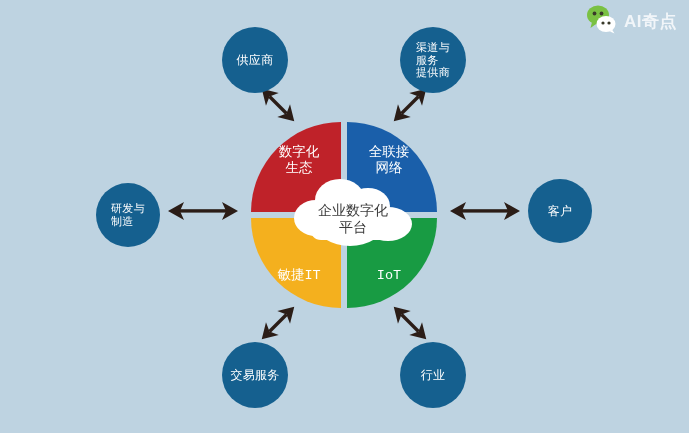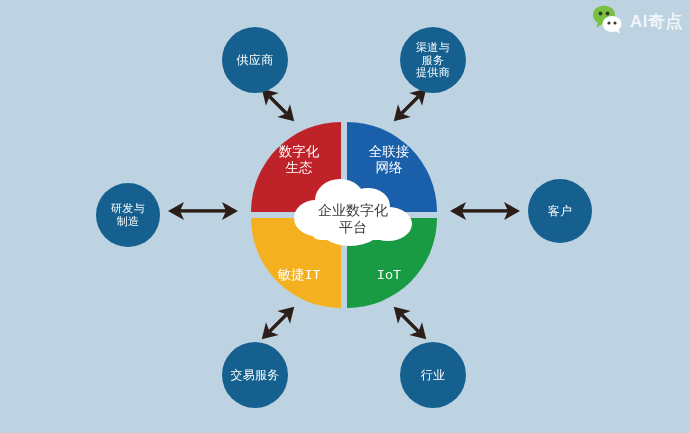--- a/index.html
+++ b/index.html
@@ -23,21 +23,20 @@
 
   
   .node {
     position: absolute;
     border-radius: 50%;
     background: #15608f;
     color: #ffffff;
     display: flex;
     align-items: center;
     justify-content: center;
-    text-align: center;
     line-height: 1.18;
     font-size: 12px;
     letter-spacing: 0.3px;
     box-sizing: border-box;
     padding: 2px;
   }
   .node span { display: block; width: 100%; }
 
   #node-supplier      { left: 222px; top: 27px;  width: 66px; height: 66px; }
   #node-channel       { left: 400px; top: 27px;  width: 66px; height: 66px; font-size: 11px; }
@@ -128,21 +127,21 @@
   #arrow-left  { left: 168px; top: 200px; }
   #arrow-right { left: 450px; top: 200px; }
   #arrow-tl    { left: 258px; top: 82px;  }
   #arrow-tr    { left: 390px; top: 82px;  }
   #arrow-bl    { left: 258px; top: 300px; }
   #arrow-br    { left: 390px; top: 300px; }
 
   
   #watermark {
     position: absolute;
-    right: 6px;
+    right: 12px;
     top: 4px;
     display: flex;
     align-items: center;
     gap: 5px;
   }
   #watermark-label {
     font-size: 17px;
     font-weight: bold;
     color: rgba(255,255,255,0.78);
     letter-spacing: 0.5px;

